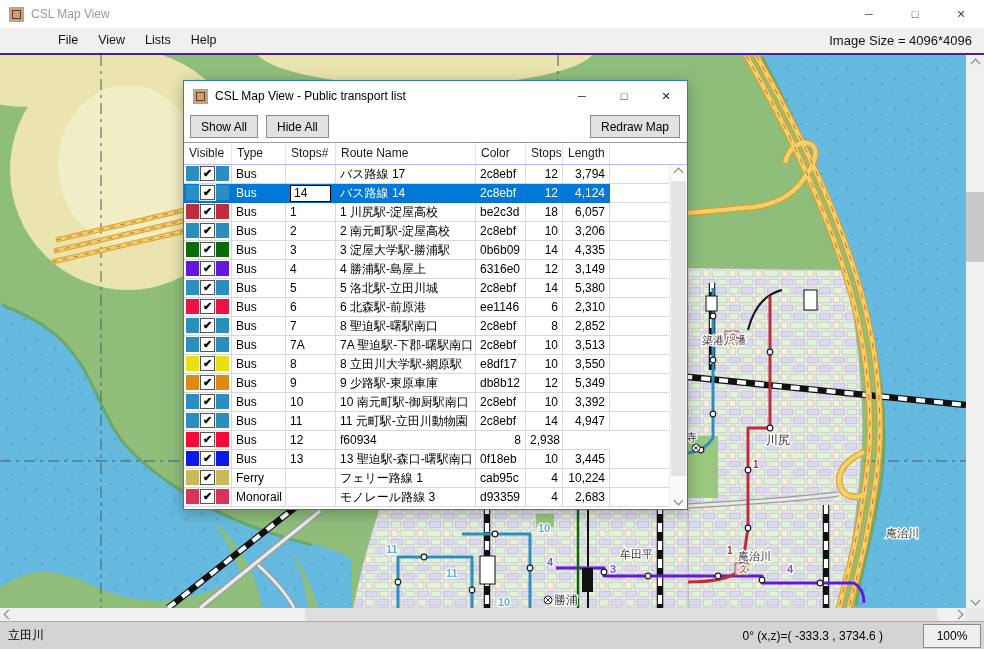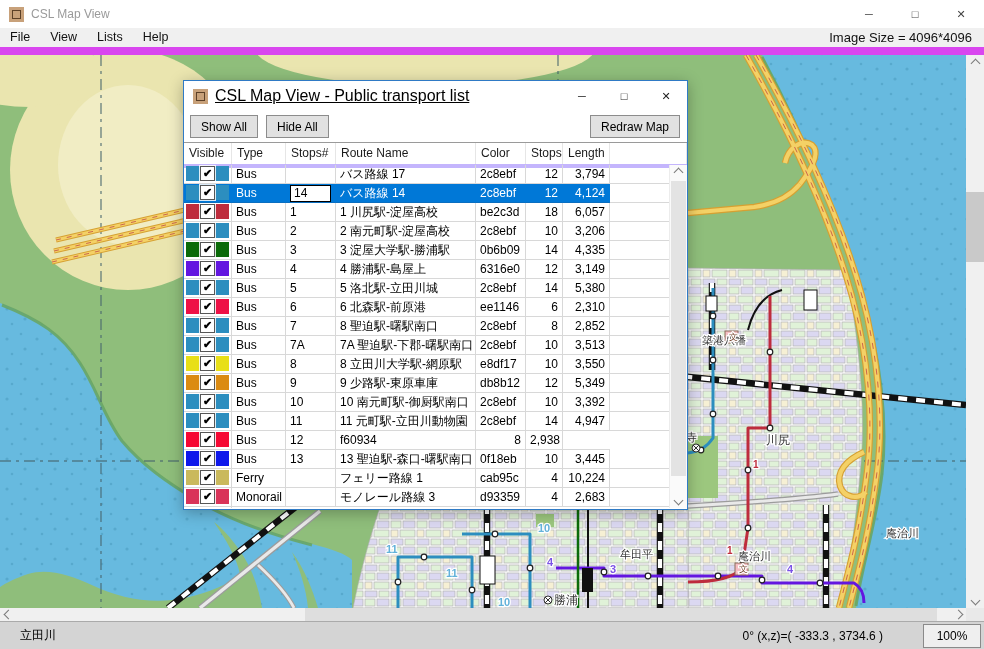--- a/index.html
+++ b/index.html
@@ -1,27 +1,27 @@
 <!DOCTYPE html>
 <html><head>
 <meta charset="utf-8">
 <style>
   html,body{margin:0;padding:0;background:#888;}
-  .window{position:relative;width:984px;height:649px;background:#d946ef;overflow:hidden;
+  .window{position:relative;width:984px;height:649px;background:#4c1d95;overflow:hidden;
           font-family:"Liberation Sans",sans-serif;-webkit-font-smoothing:antialiased;}
   
   .titlebar{height:28px;background:#ffffff;display:flex;align-items:center;}
   .app-icon{width:15px;height:15px;margin:0 7px 0 9px;background:#c8a17a;position:relative;flex:0 0 auto;}
   .app-icon i{position:absolute;left:3px;top:3px;right:3px;bottom:3px;border:1.5px solid #5c4027;}
   .title-text{font-size:12px;color:#9a9a9a;}
   .win-controls{margin-left:auto;display:flex;height:100%;}
   .wc{width:46px;height:100%;display:flex;align-items:center;justify-content:center;
       font-size:11px;color:#444;}
   
-  .menubar{height:19px;background:#f0f0f0;display:flex;align-items:center;font-size:12.5px;color:#111;}
+  .menubar{height:25px;background:#f0f0f0;display:flex;align-items:center;font-size:12.5px;color:#111;padding-left:48px;}
   .menu-item{padding:0 10px;line-height:27px;cursor:default;}
   .menubar-right{margin-left:auto;padding-right:12px;font-size:13px;color:#111;}
   
   .maparea{position:absolute;left:0;top:55px;width:984px;height:566px;background:#8fbe7b;}
   .mapsvg{position:absolute;left:0;top:0;}
   
   .mvs{position:absolute;left:966px;top:0;width:18px;height:553px;background:#f0f0f0;}
   .mvs .arr{position:absolute;left:0;width:18px;height:16px;display:flex;align-items:center;justify-content:center;}
   .mvs .arr.b{bottom:0;}
   .mvs .thumb{position:absolute;left:0;top:137px;width:18px;height:70px;background:#c9c9c9;}
@@ -30,30 +30,30 @@
   .mhs .arr.r{right:0;}
   .mhs .thumb{position:absolute;left:305px;top:0;height:13px;width:632px;background:#dedede;}
   .mcorner{position:absolute;left:966px;top:553px;width:18px;height:13px;background:#e9e9e9;}
   .chev{display:inline-block;width:6px;height:6px;border-left:1.6px solid #7a7a7a;border-top:1.6px solid #7a7a7a;}
   .chev.up{transform:rotate(45deg);}  .chev.down{transform:rotate(225deg);}
   .chev.left{transform:rotate(-45deg);} .chev.right{transform:rotate(135deg);}
   
   .dialog{position:absolute;left:183px;top:25px;width:505px;height:430px;background:#fff;
           border:1px solid #2f7ac5;box-shadow:0 3px 14px rgba(0,0,0,.28);box-sizing:border-box;font-size:12px;}
   .dlg-titlebar{height:30px;display:flex;align-items:center;background:#fff;}
-  .dlg-title{font-size:16px;color:#000;text-decoration:underline;}
+  .dlg-title{font-size:12px;color:#000;}
   .dlg-controls{margin-left:auto;display:flex;height:100%;}
   .dc{width:42px;height:100%;display:flex;align-items:center;justify-content:center;font-size:11px;color:#222;}
   .dlg-toolbar{height:32px;display:flex;align-items:center;padding:0 6px;border-bottom:1px solid #9a9a9a;box-sizing:border-box;background:#fff;}
   .btn{height:23px;background:#e1e1e1;border:1px solid #8c8c8c;font-size:12px;padding:0 10px;
        margin-right:8px;display:flex;align-items:center;font-family:inherit;color:#000;}
   .btn.redraw{margin-left:auto;margin-right:1px;}
   .list{position:relative;height:365px;}
   .lheader{display:grid;grid-template-columns:48px 54px 50px 140px 50px 37px 47px 1fr;
-           height:21px;line-height:21px;color:#1a1a1a;border-bottom:4px solid #c4b5fd;}
+           height:21px;line-height:21px;color:#1a1a1a;border-bottom:1px solid #c4b5fd;}
   .lheader .hc{padding:0 5px;border-right:1px solid #e6e6e6;white-space:nowrap;overflow:hidden;}
   .rows{position:absolute;left:0;top:22px;right:17px;bottom:0;overflow:hidden;}
   .trow{display:grid;grid-template-columns:48px 54px 50px 140px 50px 37px 47px 1fr;height:19px;}
   .trow .c{border-right:1px solid #d8d8d8;border-bottom:1px solid #d8d8d8;padding:0 4px;
            line-height:18px;white-space:nowrap;overflow:hidden;color:#000;}
   .trow .c.fill{border-right:none;}
   .trow .c.num{text-align:right;}
   .trow.sel .c{background:#0078d7;color:#fff;border-color:#0078d7;border-bottom-color:#0a6ec0;}
   .trow.sel .c.fill{background:#fff;border-bottom-color:#d8d8d8;}
   .cv{padding:0 1px !important;}
@@ -63,21 +63,21 @@
   .editbox{height:15px;margin:1px 0;border:1px solid #000;background:#fff;color:#000;
            line-height:15px;padding:0 3px;}
   .trow.partial{height:3px;overflow:hidden;}
   .lsb{position:absolute;right:0;top:22px;bottom:0;width:17px;background:#fafafa;border-left:1px solid #ececec;}
   .lsb .arr{position:absolute;left:0;width:17px;height:15px;display:flex;align-items:center;justify-content:center;}
   .lsb .arr.b{bottom:0;}
   .lsb .thumb{position:absolute;left:1px;right:1px;top:16px;height:295px;background:#e3e3e3;}
   
   .statusbar{position:absolute;left:0;top:621px;width:984px;height:28px;background:#d4d4d4;
              border-top:1px solid #aaa;box-sizing:border-box;display:flex;align-items:center;font-size:12px;color:#000;}
-  .status-left{padding-left:20px;text-align:right;}
+  .status-left{padding-left:8px;text-align:right;}
   .status-coords{margin-left:auto;padding-right:40px;}
   .zoom-box{width:56px;height:22px;margin-right:3px;background:#efefef;border:1px solid #8a8a8a;
             display:flex;align-items:center;justify-content:center;}
 </style>
 </head>
 <body>
 
 <div class="window">
 
   <div class="titlebar">

